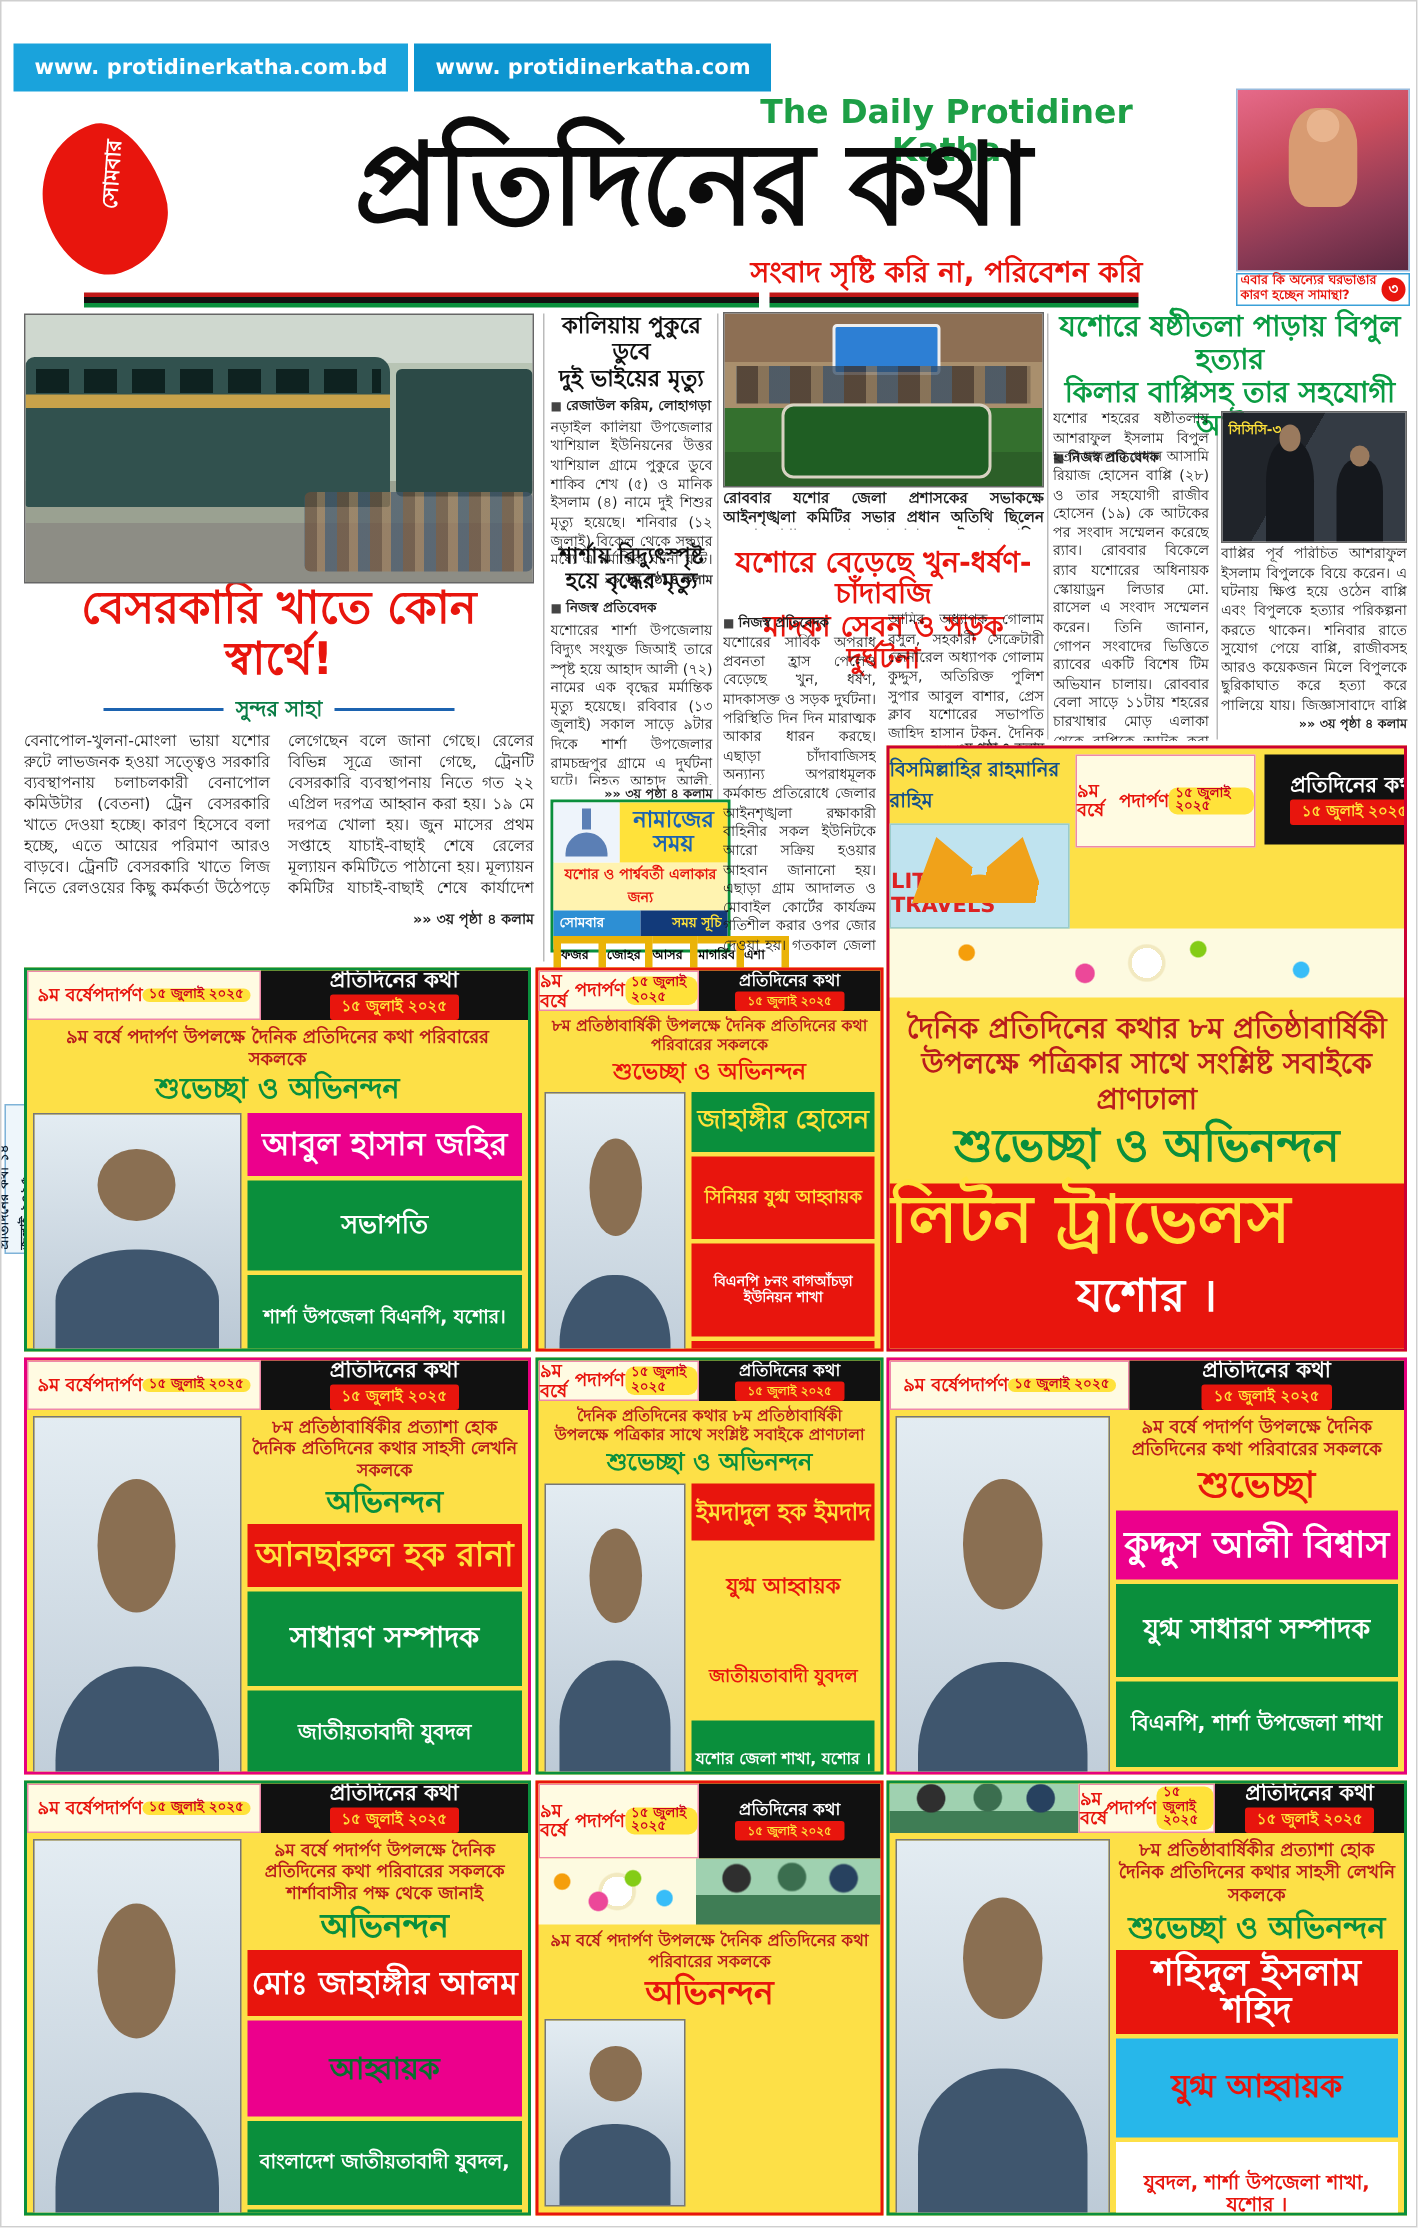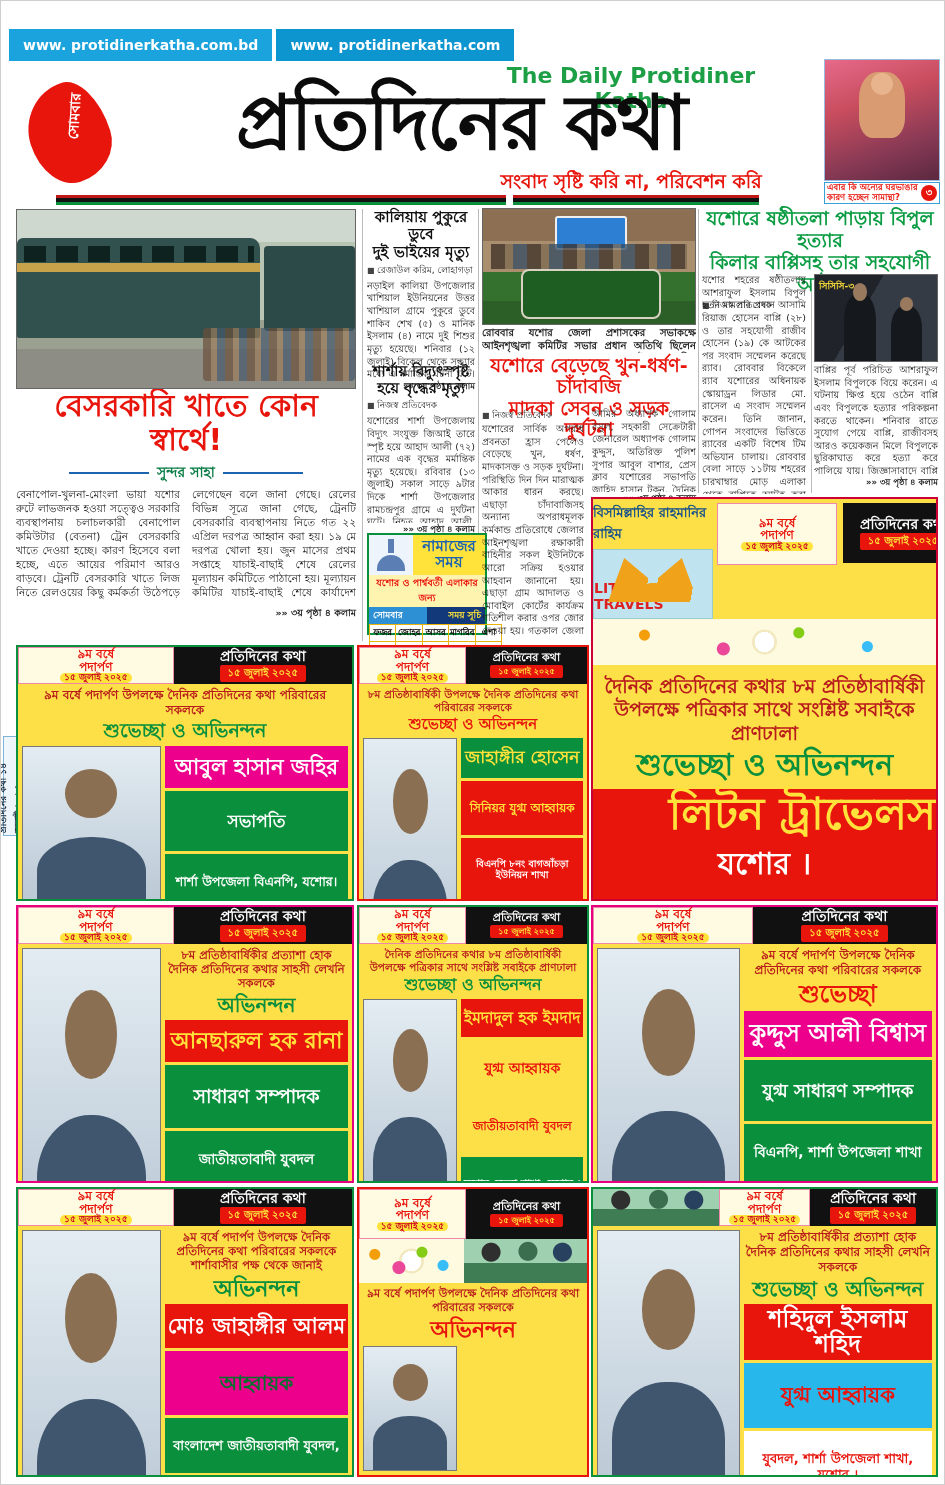--- a/index.html
+++ b/index.html
@@ -35,21 +35,21 @@
   .train-stripe{position:absolute;left:0;top:30%;width:72%;height:5%;background:#c8a24a}
   .train-windows{position:absolute;left:2%;top:20%;width:68%;height:9%;background:repeating-linear-gradient(90deg,#0e2220 0 22px,#31514e 22px 32px)}
   .train-body2{position:absolute;left:73%;top:20%;width:27%;height:48%;background:#2c4a47;border-radius:4px}
   .crowd{position:absolute;left:55%;bottom:4%;width:45%;height:30%;background:repeating-linear-gradient(90deg,#6b4f3a 0 8px,#9b7b5a 8px 14px,#46586b 14px 22px);opacity:.7;border-radius:4px}
   .headline-red{color:#e8150d;font-weight:900;text-align:center;line-height:1.12}
   .headline-blk{color:#101010;font-weight:900;text-align:center;line-height:1.15}
   .headline-grn{color:#0a9c42;font-weight:900;text-align:center;line-height:1.15}
   .kicker{color:#e6007e;font-weight:bold;text-align:center}
   .byline-lead{display:flex;align-items:center;gap:8px;justify-content:center;color:#0a7d46;font-weight:bold;font-size:14px}
   .byline-lead i{flex:1;height:2px;background:#1c63b0;max-width:80px}
-  .byline{font-size:10.5px;font-weight:normal;color:#222}
+  .byline{font-size:10.5px;font-weight:bold;color:#222}
   .byline::before{content:"■ ";color:#444;font-size:8px}
   .btxt{font-size:10.5px;line-height:1.33;text-align:justify;color:#1c1c1c;overflow:hidden}
   .btxt.two{column-count:2;column-gap:12px}
   .jump{font-size:9.5px;font-weight:bold;color:#222;text-align:right}
   .capt{font-size:10px;font-weight:bold;color:#222;line-height:1.25;text-align:justify}
   .meet-photo{background:linear-gradient(#8d6f54 0 28%,#a98f6d 28% 55%,#34702e 55% 80%,#2c5f28 80% 100%)}
   .meet-table{position:absolute;left:18%;top:52%;width:64%;height:40%;background:#1f5e23;border:2px solid #d8d2c2;border-radius:8px}
   .meet-screen{position:absolute;left:34%;top:6%;width:32%;height:26%;background:#2d7fd4;border:2px solid #eee;border-radius:3px}
   .meet-people{position:absolute;left:4%;top:30%;width:92%;height:22%;background:repeating-linear-gradient(90deg,#3b2f28 0 14px,#7d6a52 14px 22px,#324a63 22px 36px);opacity:.75}
   .men-photo{background:linear-gradient(120deg,#20242a 0 40%,#343b44 40% 100%)}
@@ -62,27 +62,27 @@
   .namaz-top{display:flex;height:40px}
   .mosque{width:44px;position:relative;background:#eef4fb}
   .mosque::before{content:"";position:absolute;left:8px;bottom:4px;width:28px;height:16px;background:#5b7fb5;border-radius:14px 14px 0 0}
   .mosque::after{content:"";position:absolute;left:19px;top:4px;width:6px;height:14px;background:#5b7fb5}
   .namaz-title{flex:1;background:#ffe23a;color:#1c63b0;font-weight:900;font-size:15px;display:flex;align-items:center;justify-content:center;text-align:center;line-height:1.05}
   .namaz-sub{background:#fff3b0;color:#e8150d;font-weight:bold;text-align:center;padding:1px 0;font-size:9.5px}
   .namaz-dayrow{display:flex}
   .namaz-dayrow .nd{flex:1;background:#2d8fd4;color:#fff;font-weight:bold;padding:1px 4px}
   .namaz-dayrow .ns{flex:1;background:#123a7a;color:#ffe23a;font-weight:bold;text-align:right;padding:1px 4px}
   .namaz table{width:100%;border-collapse:collapse}
-  .namaz td{border:1px solid #eab308;text-align:center;font-weight:bold;padding:1px 0;font-size:8.5px}
+  .namaz td{border:5px solid #eab308;font-weight:bold;padding:1px 0;font-size:8.5px}
   .namaz-src{background:#0a8f3c;color:#fff;font-weight:bold;text-align:center;padding:2px 0;font-size:9.5px}
 
   
   .ad{background:#fde047;display:flex;flex-direction:column;overflow:hidden}
   .ad-r1{display:flex;height:50px}
-  .badge{width:46%;background:#fffbe2;border:1px solid #e8a;display:flex;flex-direction:column;align-items:center;justify-content:center;line-height:1.05}
+  .badge{width:46%;background:#fffbe2;border:1px solid #e8a;display:flex;flex-direction:row;align-items:center;justify-content:center;line-height:1.05}
   .badge .b1{color:#e8150d;font-weight:900;font-size:12px}
   .badge .b2{color:#e8150d;font-weight:900;font-size:12px}
   .badge .b3{color:#c02;font-weight:bold;font-size:9px;background:#ffe23a;padding:0 4px;border-radius:6px}
   .paperlogo{flex:1;background:#111;display:flex;flex-direction:column;align-items:center;justify-content:center;gap:2px}
   .paperlogo .pl1{color:#fff;font-weight:900;font-size:14px;line-height:1}
   .paperlogo .pl2{background:#e8150d;color:#ffe23a;font-weight:bold;font-size:10px;padding:0 8px;border-radius:2px}
   .ad-r2{display:flex;height:54px}
   .flowers{width:46%;background:
      radial-gradient(circle at 15% 35%,#f59e0b 0 5px,transparent 6px),
      radial-gradient(circle at 38% 65%,#ec4899 0 6px,transparent 7px),
@@ -114,21 +114,21 @@
   .bismillah{color:#15508a;font-weight:bold;font-size:13px}
   .liton-logo{width:118px;height:88px;background:#bfe3ef;border:1px solid #9cc;display:flex;flex-direction:column;align-items:center;justify-content:flex-end;position:relative}
   .wings{position:absolute;top:8px;left:14px;width:90px;height:44px;
      background:radial-gradient(ellipse at 50% 100%,#f0a21a 0 30%,transparent 31%),
      linear-gradient(100deg,transparent 0 8%,#f0a21a 8% 45%,transparent 45% 55%,#f0a21a 55% 92%,transparent 92%);
      clip-path:polygon(0 100%,18% 0,50% 55%,82% 0,100% 100%)}
   .liton-logo .lt{color:#d22;font-weight:900;font-size:14px;margin-bottom:6px}
   .liton-head-right{flex:1;display:flex;gap:6px;justify-content:flex-end;padding:4px}
   .liton .ad-msg{font-size:19px;color:#b91c1c;padding-top:10px}
   .liton .ad-greet{font-size:30px}
-  .liton-name{background:#e8150d;color:#ffe23a;font-weight:900;font-size:44px;text-align:right;line-height:1.15;margin-top:8px}
+  .liton-name{background:#e8150d;color:#ffe23a;font-weight:900;font-size:44px;text-align:left;line-height:1.15;margin-top:8px}
   .liton-place{background:#e8150d;color:#fff;font-weight:900;font-size:30px;text-align:center;padding-bottom:8px}
 </style>
 </head>
 <body>
 
 <div class="page">
 
   <div class="infobar abs" style="left:8px;top:28px;width:929px;height:32px">
     <div class="site-box">www. protidinerkatha.com.bd</div>
     <div class="site-box alt">www. protidinerkatha.com</div>
@@ -239,21 +239,21 @@
     <div class="namaz-src">সূত্র : যশোর ফতোয়া বোর্ড</div>
   </div>
 
   <div class="abs" style="left:481px;top:207px;width:214px;height:428px">
     <div class="photo meet-photo" style="width:212px;height:115px">
       <div class="meet-screen"></div>
       <div class="meet-people"></div>
       <div class="meet-table"></div>
     </div>
     <div class="capt" style="margin-top:2px;height:26px;overflow:hidden">রোববার যশোর জেলা প্রশাসকের সভাকক্ষে আইনশৃঙ্খলা কমিটির সভার প্রধান অতিথি ছিলেন জেলা প্রশাসক মো: আজাহারুল ইসলাম-তারিক হাসান বিপুল</div>
-    <div class="headline-red" style="font-size:19px;margin-top:2px">
+    <div class="headline-red" style="font-size:19px;margin-top:12px">
       <div>যশোরে বেড়েছে খুন-ধর্ষণ-চাঁদাবজি</div>
         <div>মাদকা সেবন ও সড়ক দুর্ঘটনা</div>
     </div>
     <div style="position:absolute;left:0;top:200px;width:102px;height:228px">
       <div class="byline" style="font-size:9px">নিজস্ব প্রতিবেদক</div>
       <div class="btxt" style="font-size:9.5px;height:212px">যশোরের সার্বিক অপরাধ প্রবনতা হ্রাস পেলেও বেড়েছে খুন, ধর্ষণ, মাদকাসক্ত ও সড়ক দুর্ঘটনা। পরিস্থিতি দিন দিন মারাত্মক আকার ধারন করছে। এছাড়া চাঁদাবাজিসহ অন্যান্য অপরাধমূলক কর্মকান্ড প্রতিরোধে জেলার আইনশৃঙ্খলা রক্ষাকারী বাহিনীর সকল ইউনিটকে আরো সক্রিয় হওয়ার আহবান জানানো হয়। এছাড়া গ্রাম আদালত ও মোবাইল কোর্টের কার্যক্রম গতিশীল করার ওপর জোর দেওয়া হয়। গতকাল জেলা আইন শৃঙ্খলা কমিটির মাসিক সভায় এসব তথ্য প্রদান করা হয়। সভায় সভাপতিত্ব করেন জেলা প্রশাসক ও জেলা ম্যাজিস্ট্রেট আজাহারুল ইসলাম। সভায় যশোর জেলা বিএনপির সভাপতি ও পিপি এ্যাড. সৈয়দ সাবেরুল হক সাবু, জেলা বিএনপির সাধারণ সম্পাদক দেলোয়ার হোসেন খোকন, জেলা জামায়াতের</div>
     </div>
     <div style="position:absolute;left:110px;top:200px;width:104px;height:100px">
       <div class="btxt" style="font-size:9.5px;height:84px">আমির অধ্যাপক গোলাম রসুল, সহকারী সেক্রেটারী জেনারেল অধ্যাপক গোলাম কুদ্দুস, অতিরিক্ত পুলিশ সুপার আবুল বাশার, প্রেস ক্লাব যশোরের সভাপতি জাহিদ হাসান টুকুন, দৈনিক লোকসমাজের প্রকাশক শান্তনু ইসলাম সুমিত,৪৯</div>
       <div class="jump" style="font-size:8.5px">»» ৩য় পৃষ্ঠা ৪ কলাম</div>

